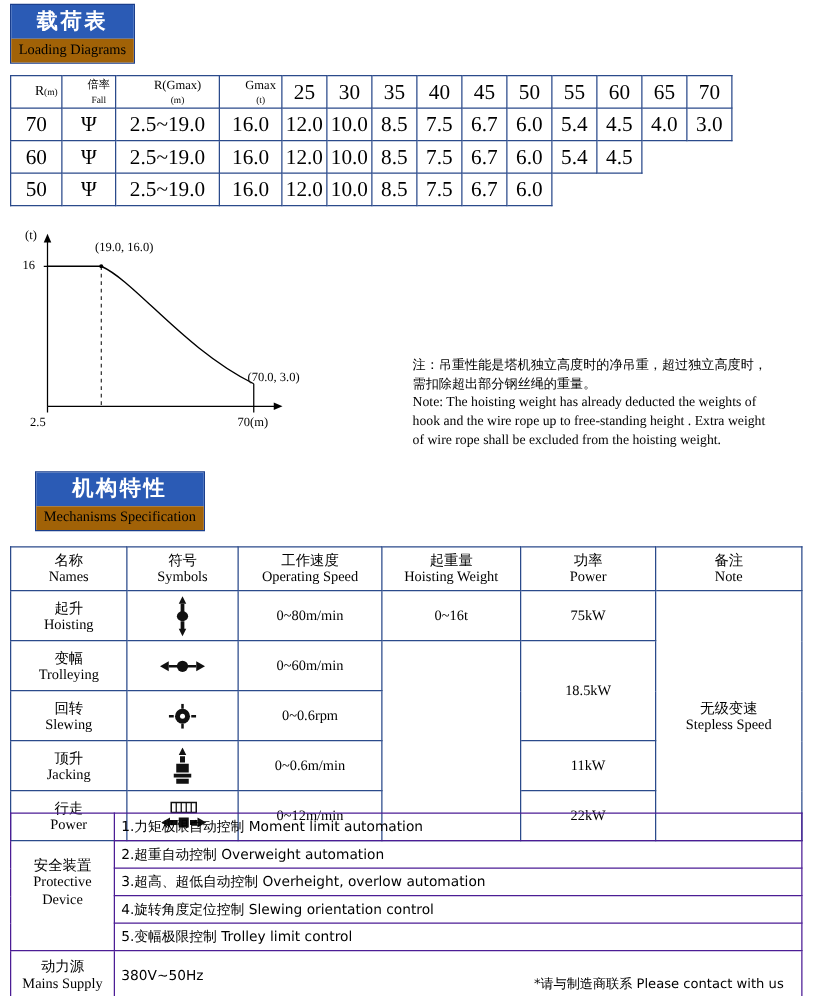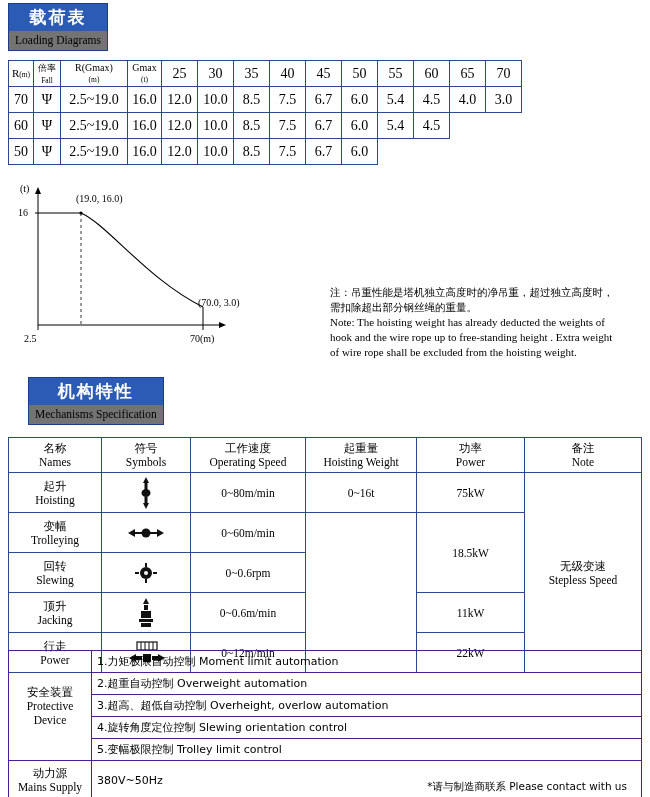--- a/index.html
+++ b/index.html
@@ -14,38 +14,38 @@
   .page{position:relative;width:635px;height:797px;}
 
   
   .sec-head{position:absolute;border:1px solid #1a3e8c;}
   .sec-head .cn{
     background:#2b5bb5;color:#fff;font-family:"DejaVu Sans", sans-serif;
     font-size:17px;font-weight:bold;letter-spacing:2px;
     padding:3px 10px 4px 10px;text-align:center;line-height:20px;
   }
   .sec-head .en{
-    background:#737373;color:#000;font-family:"Liberation Serif", serif;
+    background:#a16207;color:#000;font-family:"Liberation Serif", serif;
     font-size:11.5px;padding:2px 6px 3px 6px;text-align:left;line-height:14px;
   }
 
   
   table{border-collapse:collapse;}
   .tbl td,.tbl th{
     border:1px solid #2b4a8b;
-    font-size:14px;
+    font-size:17px;
     text-align:center;
     padding:0;
     font-family:"Liberation Serif", serif;
   }
 
   
   #loading-table{position:absolute;left:8px;top:60px;}
   #loading-table td{height:25px;}
-  #loading-table .hd{font-size:11px;line-height:11px;}
+  #loading-table .hd{font-size:11px;line-height:11px;padding-left:16px;}
   #loading-table .hd .sub{font-size:7.5px;}
   #loading-table .wide{width:66px;}
   #loading-table .num{width:35px;}
   #loading-table .rcol{width:24px;}
   #loading-table .fcol{width:26px;}
   #loading-table .gcol{width:33px;}
   #loading-table .cell-empty{border:none;}
 
   
   #chart-area{position:absolute;left:8px;top:185px;width:250px;height:170px;}

